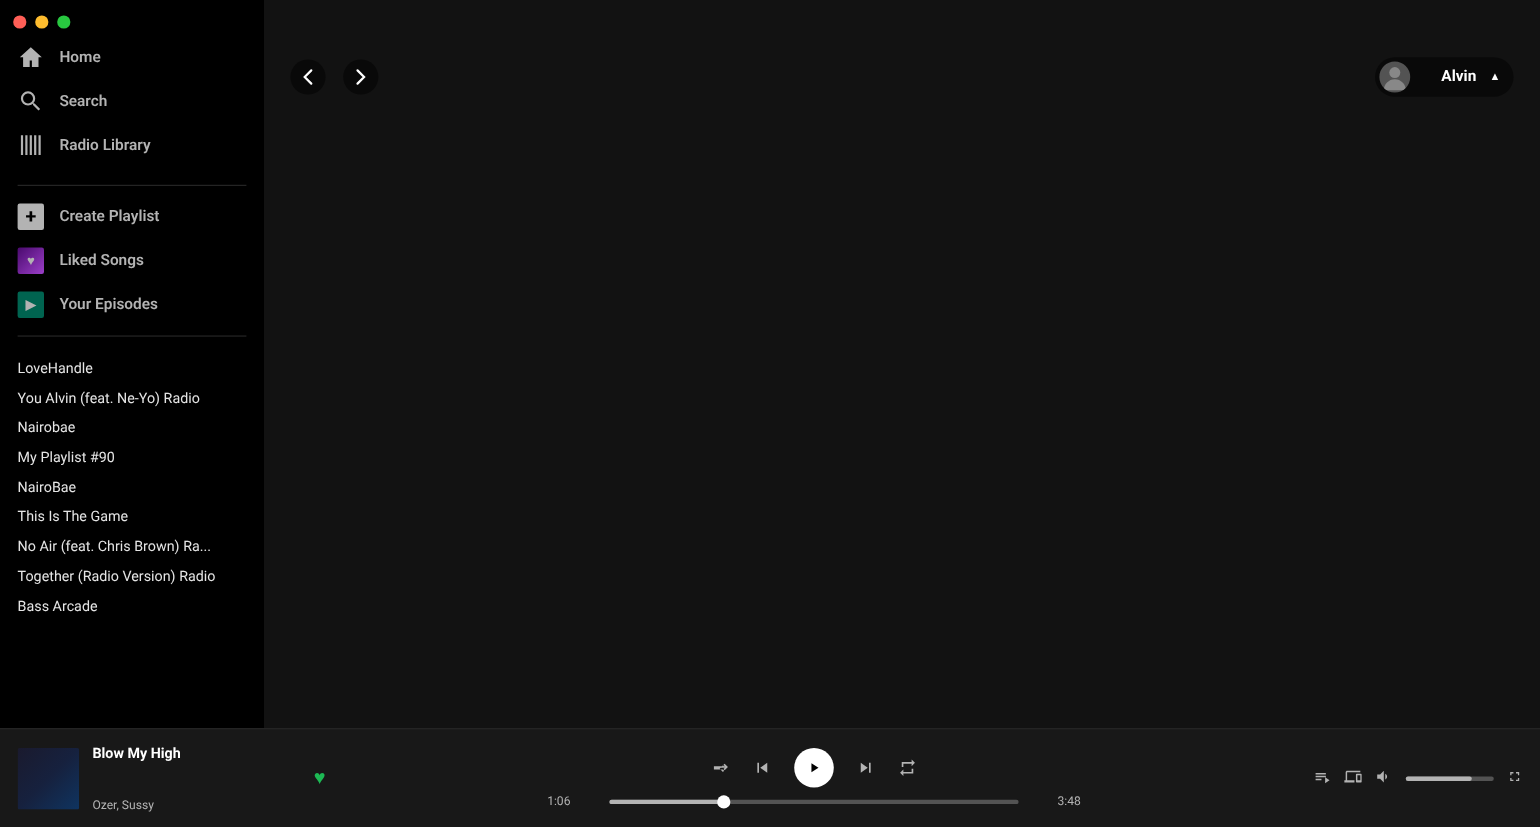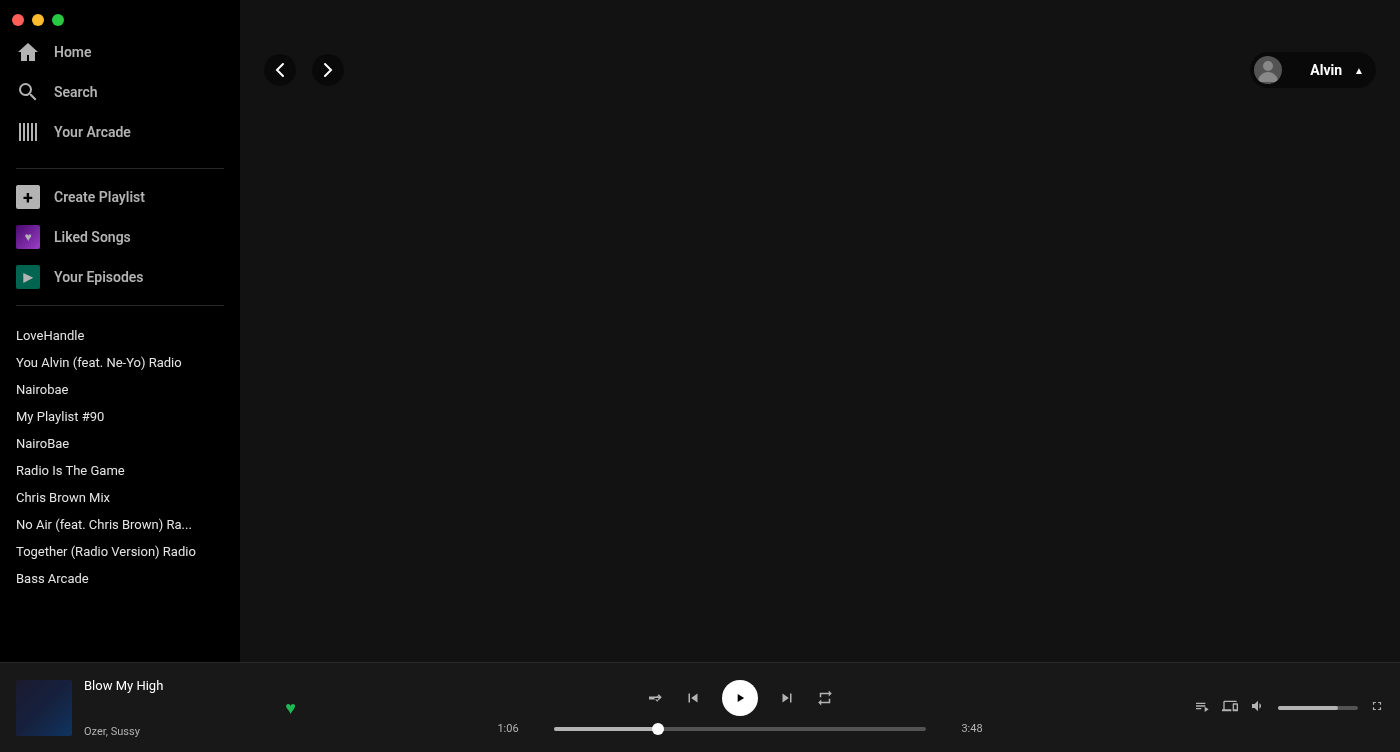--- a/index.html
+++ b/index.html
@@ -215,21 +215,21 @@
       overflow: hidden;
       display: flex; align-items: center; justify-content: center;
     }
     .track-thumb-inner {
       width: 100%; height: 100%;
       background: linear-gradient(135deg, #1a1a2e, #16213e, #0f3460);
     }
     .track-text { flex: 1; }
     .track-name {
       font-size: 13px;
-      font-weight: 400;
+      font-weight: 700;
       color: #fff;
     }
     .track-artist {
       font-size: 11px;
       color: #b3b3b3;
       margin-top: 32px;
     }
     .heart-btn {
       color: #1db954;
       font-size: 18px;
@@ -365,21 +365,21 @@
         </svg>
       </div>
       <span>Search</span>
     </div>
     <div class="sidebar-item">
       <div class="sidebar-icon">
         <svg width="24" height="24" viewBox="0 0 24 24" fill="currentColor">
           <path d="M3 3h2v18H3V3zm4 0h2v18H7V3zm4 0h2v18h-2V3zm4 0h2v18h-2V3zm4 0h2v18h-2V3z"></path>
         </svg>
       </div>
-      <span>Your Arcade</span>
+      <span>Radio Library</span>
     </div>
   </div>
 
   <div class="sidebar-divider"></div>
 
   <div class="sidebar-action">
     <div class="icon-box-create">+</div>
     <span>Create Playlist</span>
   </div>
   <div class="sidebar-action">
@@ -392,22 +392,21 @@
   </div>
 
   <div class="sidebar-divider"></div>
 
   <div class="playlist-list">
     <div class="playlist-item">LoveHandle</div>
     <div class="playlist-item">You Alvin (feat. Ne-Yo) Radio</div>
     <div class="playlist-item">Nairobae</div>
     <div class="playlist-item">My Playlist #90</div>
     <div class="playlist-item">NairoBae</div>
-    <div class="playlist-item">Radio Is The Game</div>
-    <div class="playlist-item">Chris Brown Mix</div>
+    <div class="playlist-item">This Is The Game</div>
     <div class="playlist-item">No Air (feat. Chris Brown) Ra...</div>
     <div class="playlist-item">Together (Radio Version) Radio</div>
     <div class="playlist-item">Bass Arcade</div>
   </div>
 </div>
 
 <div class="topbar">
   <div class="nav-buttons">
     <div class="nav-btn">
       <svg width="16" height="16" viewBox="0 0 16 16" fill="currentColor">

